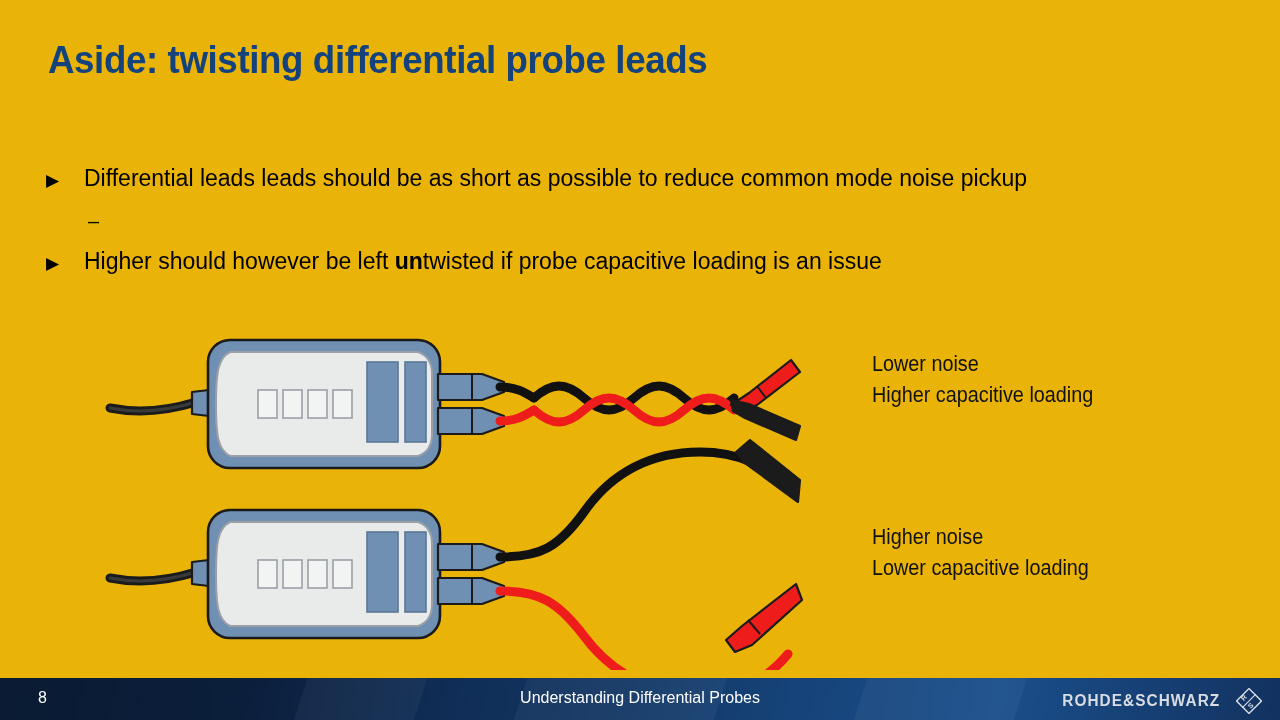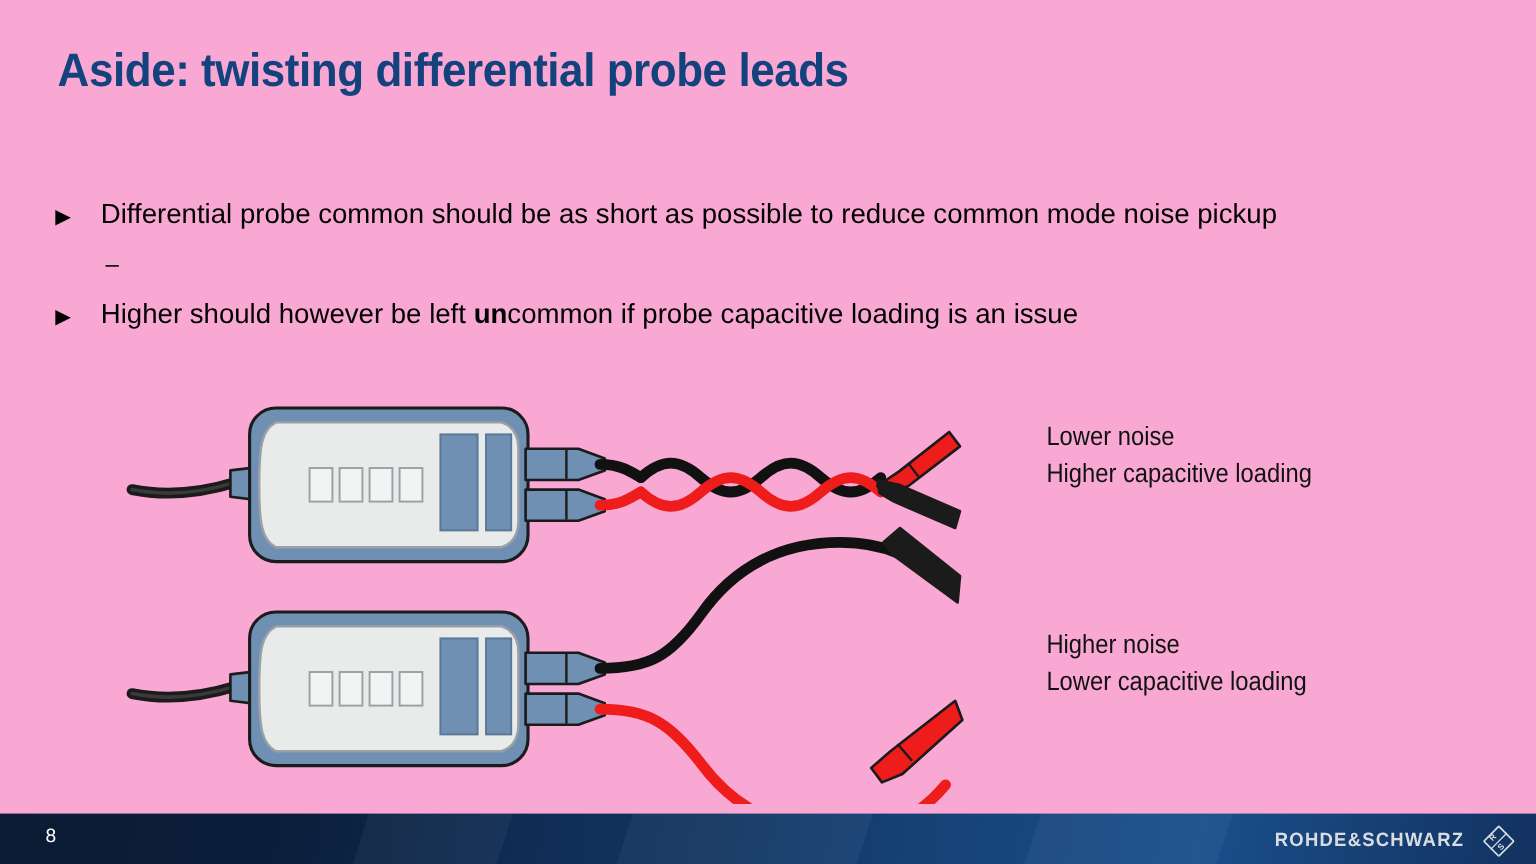--- a/index.html
+++ b/index.html
@@ -4,21 +4,21 @@
 <style>
   html, body {
     margin: 0;
     padding: 0;
     background: #ffffff;
   }
   #slide {
     position: relative;
     width: 1280px;
     height: 720px;
-    background: #f9a8d4;
+    background: #eab308;
     overflow: hidden;
     font-family: "Liberation Sans", sans-serif;
     text-decoration: underline;
   }
 
   
   #title {
     position: absolute;
     left: 48px;
     top: 38px;
@@ -146,30 +146,30 @@
 <body>
 
 <div id="slide">
 
   <div id="title">Aside: twisting differential probe leads</div>
 
   <div id="bullets">
 
     <div class="blvl1">
       <span class="bmark1">▶</span>
-      <span class="btext">Differential probe common should be as short as possible to reduce common mode noise pickup</span>
+      <span class="btext">Differential leads leads should be as short as possible to reduce common mode noise pickup</span>
     </div>
 
     <div class="blvl2">
       <span class="bmark2">–</span>
     </div>
 
     <div class="blvl1">
       <span class="bmark1">▶</span>
-      <span class="btext"><span>Higher should however be left </span><b>un</b><span>common if probe capacitive loading is an issue</span></span>
+      <span class="btext"><span>Higher should however be left </span><b>un</b><span>twisted if probe capacitive loading is an issue</span></span>
     </div>
 
   </div>
 
   <div id="figure">
     <svg width="1280" height="370" viewBox="0 0 1280 370">
       <defs>
 
         <g id="probe-unit">
 
@@ -264,20 +264,21 @@
       <div>Lower capacitive loading</div>
     </div>
   </div>
 
   <div id="footer">
     <div class="fband" style="left:300px;"></div>
     <div class="fband" style="left:520px; width:200px;"></div>
     <div class="fband" style="left:860px; width:160px;"></div>
 
     <div id="fpage">8</div>
+    <div id="ftitle">Understanding Differential Probes</div>
 
     <div id="flogo">
       <span id="flogo-text">ROHDE&amp;SCHWARZ</span>
       <svg width="26" height="26" viewBox="0 0 26 26">
         <rect x="4.2" y="4.2" width="17.6" height="17.6" transform="rotate(45 13 13)" fill="none" stroke="#d9dde3" stroke-width="1.4"></rect>
         <line x1="6.2" y1="19.8" x2="19.8" y2="6.2" stroke="#d9dde3" stroke-width="1.1"></line>
         <text x="9.6" y="11.4" font-family="Liberation Sans, sans-serif" font-size="7" font-weight="bold" fill="#d9dde3" text-anchor="middle" transform="rotate(-45 9.6 11.4)">R</text>
         <text x="16.4" y="19.4" font-family="Liberation Sans, sans-serif" font-size="7" font-weight="bold" fill="#d9dde3" text-anchor="middle" transform="rotate(-45 16.4 19.4)">S</text>
       </svg>
     </div>

